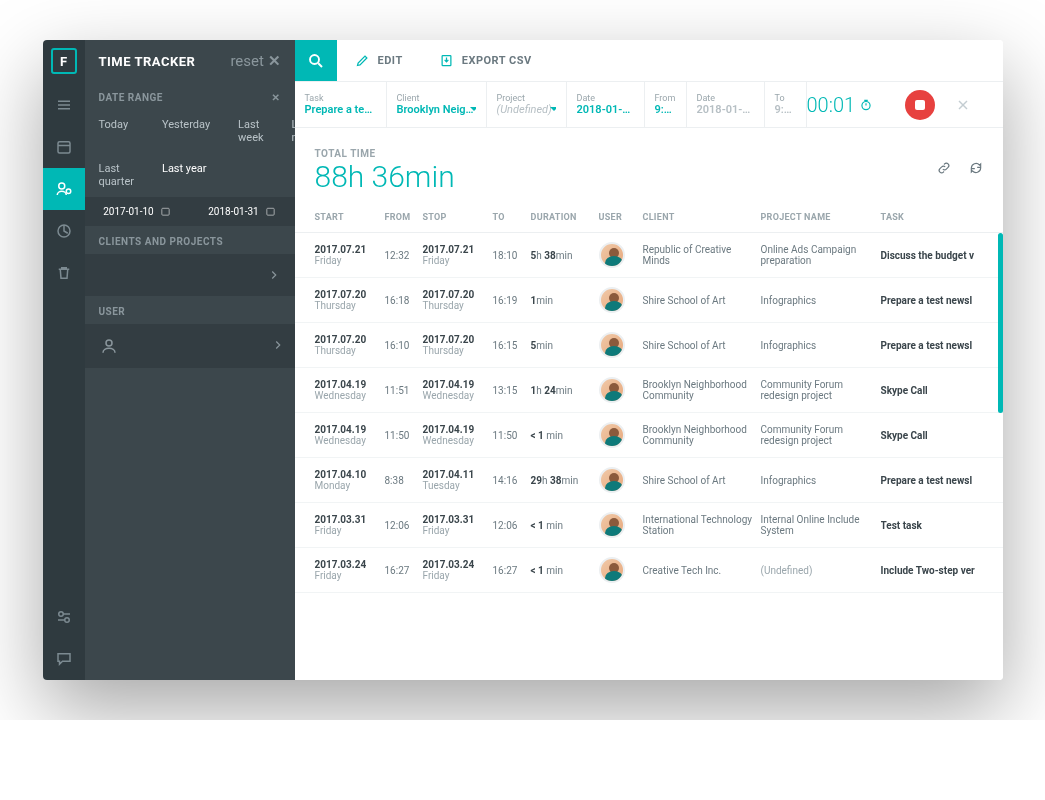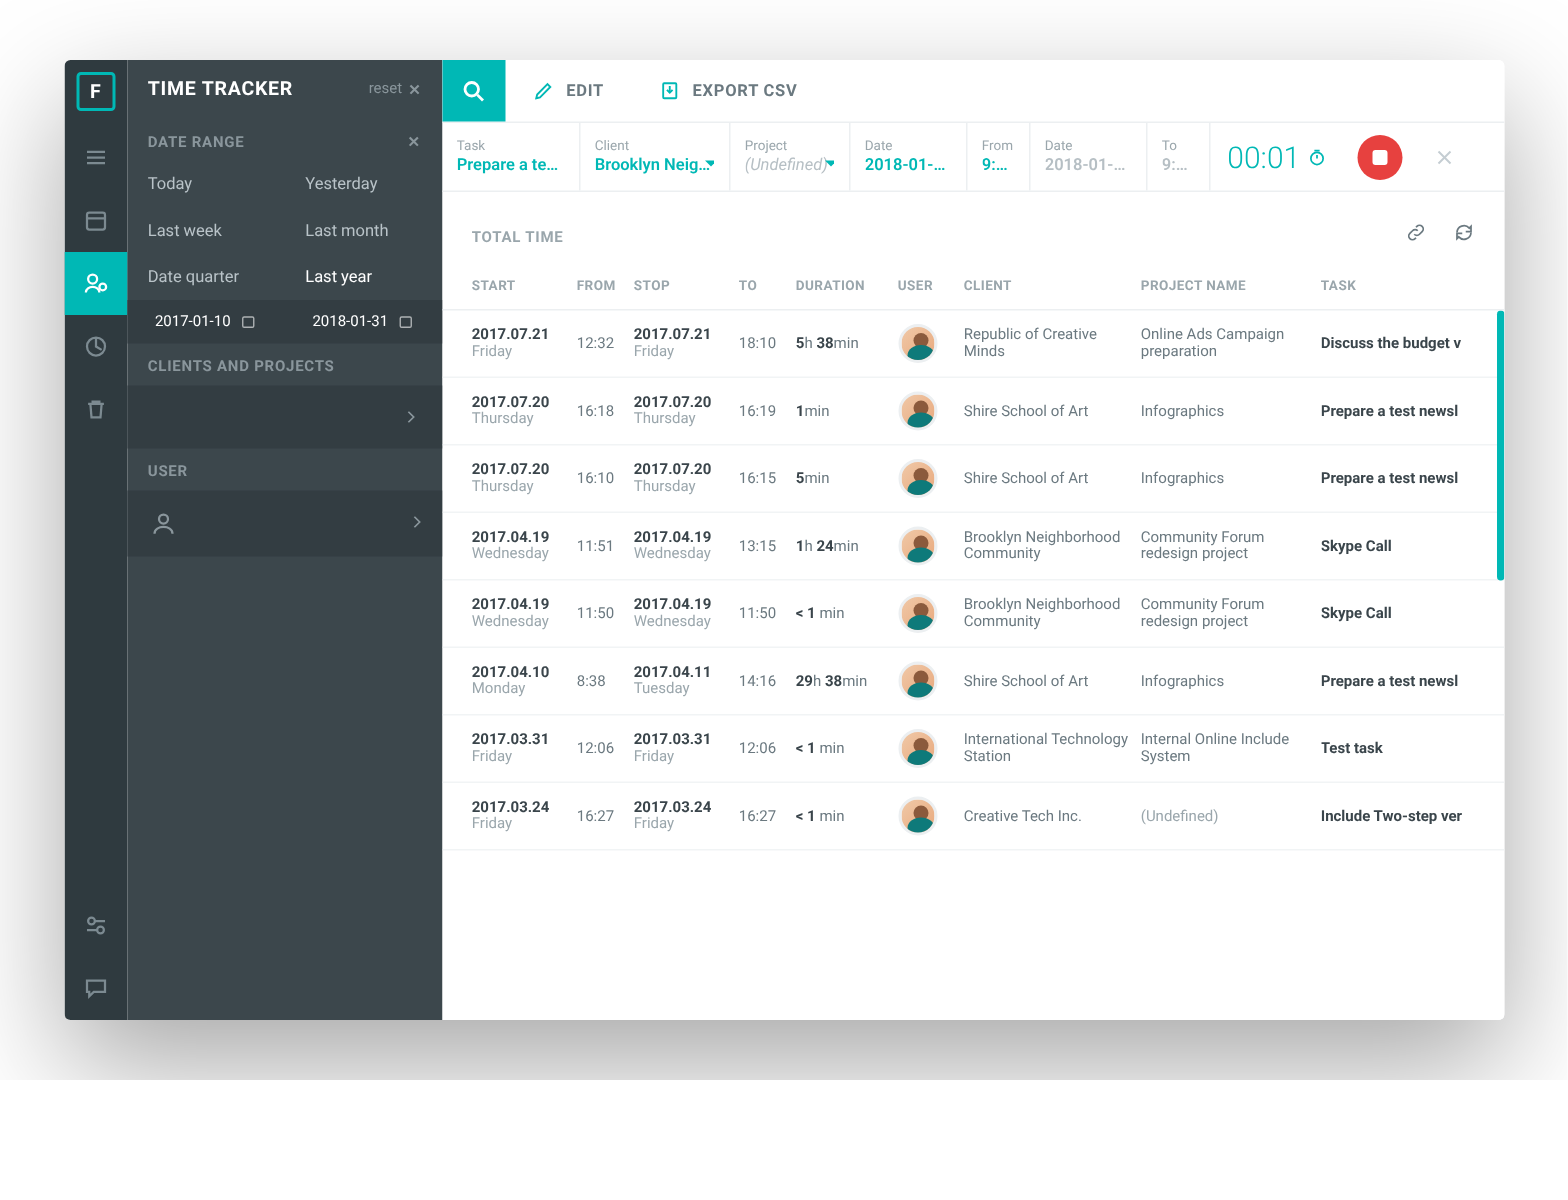--- a/index.html
+++ b/index.html
@@ -6,25 +6,25 @@
 body{background:#fff;display:flex;justify-content:center;align-items:flex-start;padding:40px 20px}
 .shell{width:960px;height:640px;display:flex;box-shadow:0 30px 80px rgba(0,0,0,.35);border-radius:4px;overflow:hidden;background:#fff;position:relative}
 .rail{width:42px;background:#2f3a3f;display:flex;flex-direction:column;align-items:center;padding-top:8px;gap:0}
 .rail .logo{width:26px;height:26px;display:flex;align-items:center;justify-content:center;color:#fff;font-weight:700;font-size:13px;border:2px solid #00b8b5;border-radius:3px;margin-bottom:10px}
 .rail .ritem{width:42px;height:42px;display:flex;align-items:center;justify-content:center;color:#7c8a91;cursor:pointer}
 .rail .ritem.active{background:#00b8b5;color:#fff}
 .rail .ritem svg{width:18px;height:18px}
 .sidebar{width:210px;background:#3c474c;color:#b9c3c8;display:flex;flex-direction:column;font-size:11px}
 .sb-head{display:flex;align-items:center;justify-content:space-between;padding:12px 14px}
 .sb-title{color:#fff;font-weight:700;font-size:13px;letter-spacing:.5px}
-.sb-reset{color:#8a969c;font-size:10px;display:flex;align-items:center;gap:4px;cursor:pointer}
+.sb-reset{color:#8a969c;font-size:15px;display:flex;align-items:center;gap:4px;cursor:pointer}
 .sb-reset .x{font-weight:700}
 .sb-section{padding:10px 14px 6px;font-size:10px;font-weight:700;letter-spacing:.5px;color:#8a969c;display:flex;justify-content:space-between;align-items:center}
 .sb-section .x{color:#8a969c;cursor:pointer}
-.range-grid{display:grid;grid-template-columns:1fr 1fr}
+.range-grid{display:grid;grid-template-columns:1fr 1fr 1fr 1fr}
 .range-cell{padding:9px 14px;font-size:11px;color:#b9c3c8;cursor:pointer}
 .range-cell.active{color:#fff;font-weight:400}
 .date-row{display:flex;background:#333d42}
 .date-cell{flex:1;padding:9px 10px;font-size:10px;color:#fff;display:flex;align-items:center;gap:6px;justify-content:center}
 .date-cell svg{width:11px;height:11px;opacity:.6}
 .sel-row{display:flex;align-items:center;justify-content:space-between;padding:14px;background:#333d42;margin-top:1px;cursor:pointer}
 .sel-row svg{width:14px;height:14px;color:#8a969c}
 .user-row{display:flex;align-items:center;background:#333d42;padding:8px 10px;gap:10px;margin-top:1px}
 .user-row .uicon{width:28px;height:28px;display:flex;align-items:center;justify-content:center;color:#8a969c}
 .user-row .uicon svg{width:18px;height:18px}
@@ -41,21 +41,21 @@
 .ef .val{font-size:11px;font-weight:600;color:#00b8b5;white-space:nowrap;overflow:hidden;text-overflow:ellipsis}
 .ef .val.muted{color:#b6bfc4;font-style:italic;font-weight:400}
 .ef .val.dim{color:#b6bfc4}
 .ef .dd{position:relative}
 .ef .dd::after{content:"";position:absolute;right:-2px;top:4px;border:4px solid transparent;border-top-color:#00b8b5}
 .ef.task{flex:0 0 92px}
 .ef.client{flex:0 0 100px}
 .ef.project{flex:0 0 80px}
 .ef.date{flex:0 0 78px}
 .ef.time{flex:0 0 42px}
-.timer{flex:0 0 90px;display:flex;align-items:center;justify-content:center;color:#00b8b5;font-size:20px;font-weight:300;gap:4px}
+.timer{flex:0 0 90px;display:flex;align-items:center;justify-content:flex-start;color:#00b8b5;font-size:20px;font-weight:300;gap:4px}
 .timer svg{width:14px;height:14px}
 .recbtn{flex:0 0 46px;display:flex;align-items:center;justify-content:center}
 .recbtn .circ{width:30px;height:30px;border-radius:50%;background:#e7413f;display:flex;align-items:center;justify-content:center;cursor:pointer}
 .recbtn .circ .sq{width:10px;height:10px;background:#fff;border-radius:2px}
 .closebtn{flex:0 0 40px;display:flex;align-items:center;justify-content:center;color:#c4cdd2;cursor:pointer}
 .closebtn svg{width:16px;height:16px}
 .totals{padding:20px 20px 8px;display:flex;align-items:center;justify-content:space-between}
 .tot-left .lbl{font-size:10px;font-weight:700;color:#9aa6ac;letter-spacing:.5px}
 .tot-left .big{font-size:30px;color:#00b8b5;font-weight:300}
 .tot-icons{display:flex;gap:18px;color:#6b7980;padding-bottom:6px}
@@ -147,21 +147,21 @@
     </div>
     <div class="sb-section">
       <span>DATE RANGE</span>
       <span class="x">✕</span>
     </div>
     <div class="range-grid">
       <div class="range-cell">Today</div>
       <div class="range-cell">Yesterday</div>
       <div class="range-cell">Last week</div>
       <div class="range-cell">Last month</div>
-      <div class="range-cell">Date quarter</div>
+      <div class="range-cell">Last quarter</div>
       <div class="range-cell active">Last year</div>
     </div>
     <div class="date-row">
       <div class="date-cell">
           <span>2017-01-10</span>
           <svg viewBox="0 0 24 24" fill="none" stroke="currentColor" stroke-width="2">
             <rect x="4" y="5" width="16" height="15" rx="2"></rect>
           </svg>
         </div>
       <div class="date-cell">
@@ -262,20 +262,21 @@
           <svg viewBox="0 0 24 24" fill="none" stroke="currentColor" stroke-width="2">
             <line x1="6" y1="6" x2="18" y2="18"></line>
             <line x1="6" y1="18" x2="18" y2="6"></line>
           </svg>
         </div>
     </div>
 
     <div class="totals">
       <div class="tot-left">
         <div class="lbl">TOTAL TIME</div>
+        <div class="big">88h 36min</div>
       </div>
       <div class="tot-icons">
         <svg viewBox="0 0 24 24" fill="none" stroke="currentColor" stroke-width="2">
             <path d="M10 14a4 4 0 0 0 6 0l3-3a4 4 0 0 0-6-6l-1 1"></path>
             <path d="M14 10a4 4 0 0 0-6 0l-3 3a4 4 0 0 0 6 6l1-1"></path>
           </svg>
         <svg viewBox="0 0 24 24" fill="none" stroke="currentColor" stroke-width="2">
             <path d="M4 12a8 8 0 0 1 14-5l2-2v6h-6"></path>
             <path d="M20 12a8 8 0 0 1-14 5l-2 2v-6h6"></path>
           </svg>

